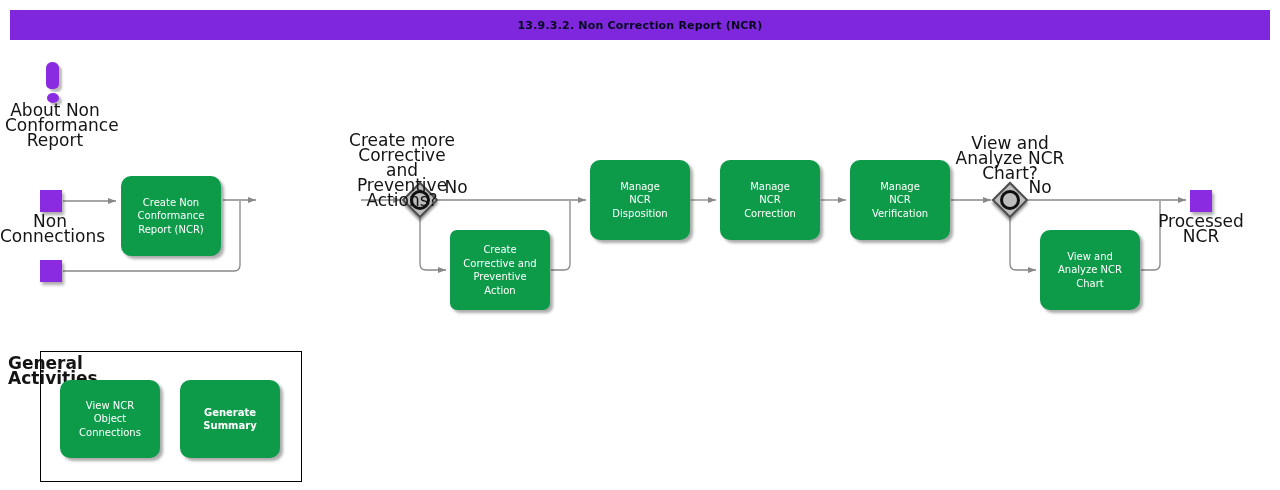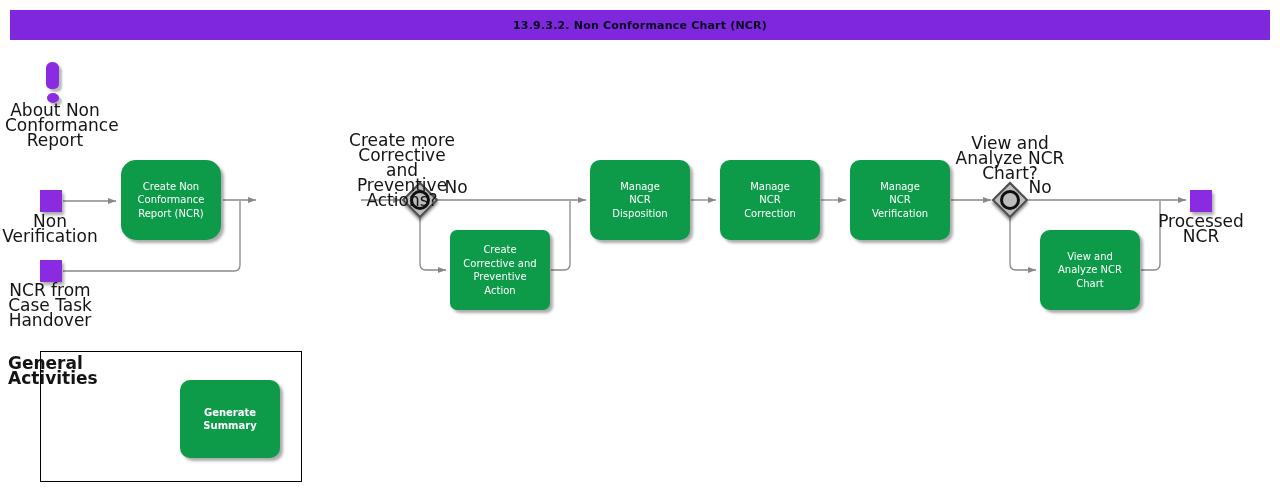--- a/index.html
+++ b/index.html
@@ -44,21 +44,21 @@
 
   
   .group{position:absolute;left:40px;top:351px;width:260px;height:129px;border:1px solid #000;}
 </style>
 </head>
 <body>
 
 <div class="stage">
 
   <div class="header">
-    <span class="header-title">13.9.3.2. Non Conformance Chart (NCR)</span>
+    <span class="header-title">13.9.3.2. Non Correction Report (NCR)</span>
   </div>
 
   <svg class="conn-layer" viewBox="0 0 1280 490">
     <defs>
       <marker id="arrow" markerWidth="8" markerHeight="6" refX="8" refY="3" orient="auto" markerUnits="userSpaceOnUse">
         <path class="arrowhead" d="M0 0 L8 3 L0 6 Z"></path>
       </marker>
     </defs>
     <path class="conn" d="M63 201 H116" marker-end="url(#arrow)"></path>
     <path class="conn" d="M63 271 H234 Q240 271 240 265 V201"></path>
@@ -76,28 +76,25 @@
   </svg>
 
   <div class="excl-bar"></div>
   <div class="excl-dot"></div>
   <div class="lbl" style="left:5px;top:103px;width:100px;">About Non
 Conformance
 Report</div>
 
   <div class="event" style="left:40px;top:190px;"></div>
   <div class="lbl" style="left:0px;top:214px;width:100px;">Non
-Verification</div>
+Connections</div>
 
   <div class="event" style="left:40px;top:260px;"></div>
-  <div class="lbl" style="left:0px;top:283px;width:100px;">NCR from
-Case Task
-Handover</div>
 
-  <div class="activity" style="left:121px;top:160px;border-radius:15px;">Create Non
+  <div class="activity" style="left:121px;top:176px;">Create Non
 Conformance
 Report (NCR)</div>
 
   <div class="diamond" style="left:407px;top:187px;"></div>
   <div class="gw-circle" style="left:410px;top:190px;"></div>
   <div class="lbl" style="left:342px;top:133px;width:120px;">Create more
 Corrective and
 Preventive
 Actions?</div>
   <div class="lbl" style="left:444px;top:180px;width:24px;">No</div>
@@ -128,16 +125,19 @@
 Analyze NCR
 Chart</div>
 
   <div class="event" style="left:1190px;top:190px;"></div>
   <div class="lbl" style="left:1151px;top:214px;width:100px;">Processed
 NCR</div>
 
   <div class="group"></div>
   <div class="lbl lbl-left" style="left:8px;top:356px;width:110px;font-weight:bold;">General Activities</div>
 
+  <div class="activity" style="left:60px;top:380px;height:78px;">View NCR
+Object
+Connections</div>
   <div class="activity" style="left:180px;top:380px;height:78px;font-weight:bold;">Generate
 Summary</div>
 
 </div>
 
 </body></html>

